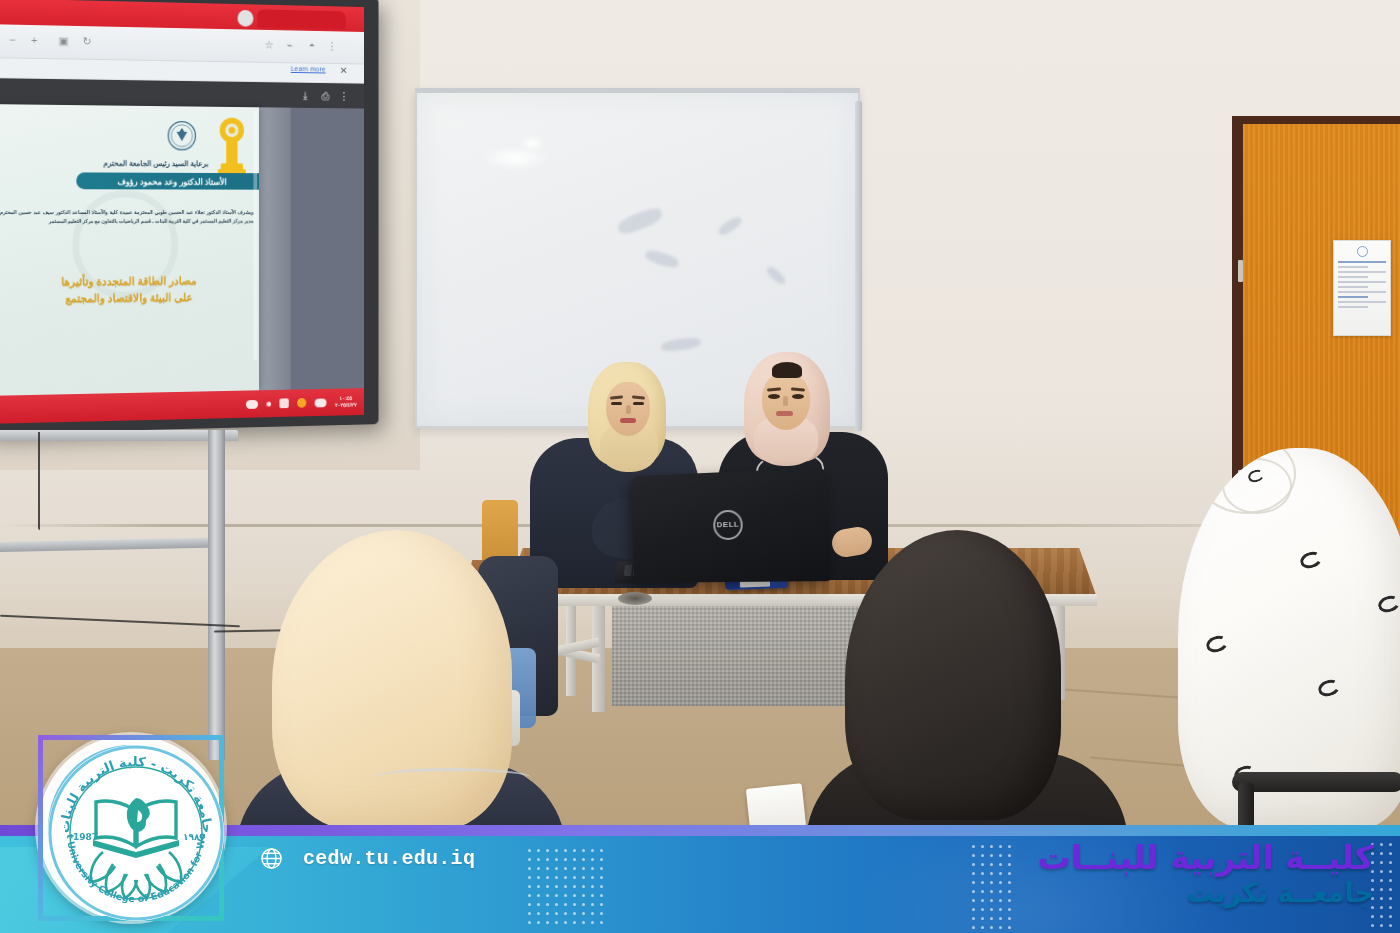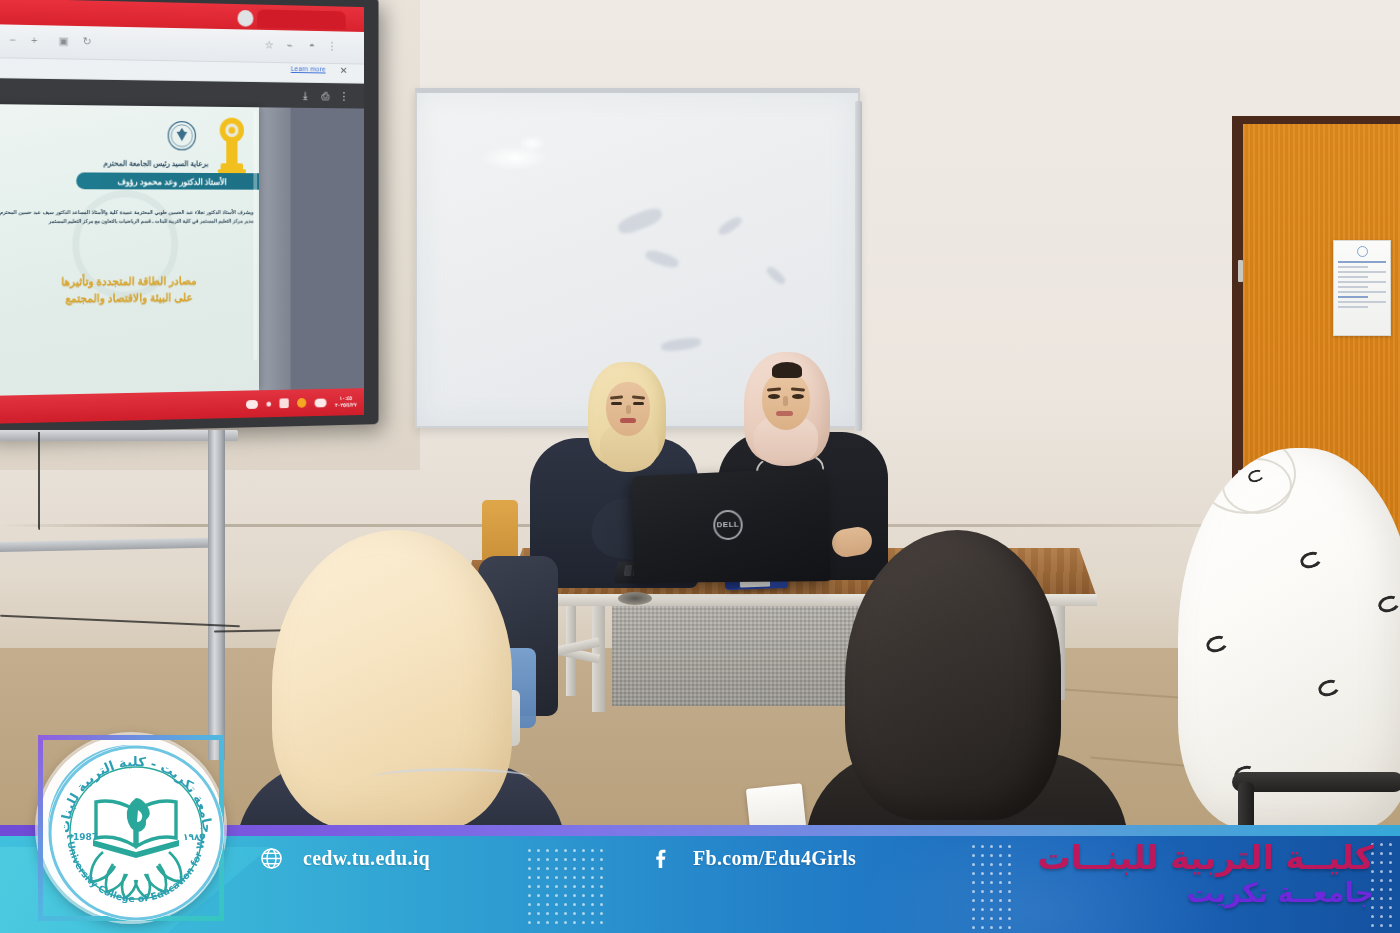--- a/index.html
+++ b/index.html
@@ -555,41 +555,41 @@
     display:flex; flex-direction:column; gap:22px;
   }
   .fb-row { display:flex; align-items:center; gap:18px; }
   .fb-ico {
     width:27px; height:27px; color:#fff;
     display:flex; align-items:center; justify-content:center;
     flex:0 0 27px;
   }
   .fb-text {
     color:#ffffff; font-size:20px; font-weight:700; letter-spacing:.3px;
-    font-family:Liberation Serif, serif;
+    font-family:Liberation Mono, monospace;
     text-shadow:0 1px 2px rgba(0,0,0,.18);
   }
 
   .dotgrid {
     position:absolute; z-index:41;
     display:grid; gap:6px;
   }
   .dotgrid i { width:3px; height:3px; border-radius:50%; background:rgba(255,255,255,.62); display:block; }
 
   .fb-arabic {
     position:absolute; right:26px; top:14px; z-index:42;
     text-align:right; direction:rtl;
     font-family:"DejaVu Sans", sans-serif;
   }
   .fb-ar-1 {
-    font-size:33px; font-weight:700; color:#be185d; line-height:1.16;
+    font-size:33px; font-weight:700; color:#6d28d9; line-height:1.16;
     letter-spacing:1px; text-shadow:0 2px 3px rgba(0,0,0,.25);
   }
   .fb-ar-2 {
-    font-size:27px; font-weight:700; color:#6d28d9; line-height:1.2;
+    font-size:27px; font-weight:700; color:#0369a1; line-height:1.2;
     letter-spacing:1px; text-shadow:0 2px 3px rgba(0,0,0,.28);
   }
 </style>
 </head>
 <body>
 
 <div class="stage">
 
   <div class="wall"></div>
   <div class="wall-upper-left"></div>
@@ -894,28 +894,20 @@
         <i></i>
         <i></i>
         <i></i>
         <i></i>
         <i></i>
         <i></i>
         <i></i>
     </div>
 
     <div class="fb-col" style="left:648px;">
-      <div class="fb-row">
-        <span class="fb-ico">
-          <svg viewBox="0 0 24 24" width="25" height="25">
-            <path d="M15.5 3.5h-2.6c-2.2 0-3.6 1.5-3.6 3.8V10H7v3.2h2.3V21h3.4v-7.8h2.5l.5-3.2h-3V7.9c0-.9.3-1.4 1.3-1.4h1.8V3.5z" fill="#ffffff"></path>
-          </svg>
-        </span>
-        <span class="fb-text">Fb.com/Edu4Girls</span>
-      </div>
     </div>
 
     <div class="dotgrid" style="left:972px; top:20px; grid-template-columns:repeat(5,3px); grid-template-rows:repeat(11,3px);">
       <i></i>
         <i></i>
         <i></i>
         <i></i>
         <i></i>
       <i></i>
         <i></i>

